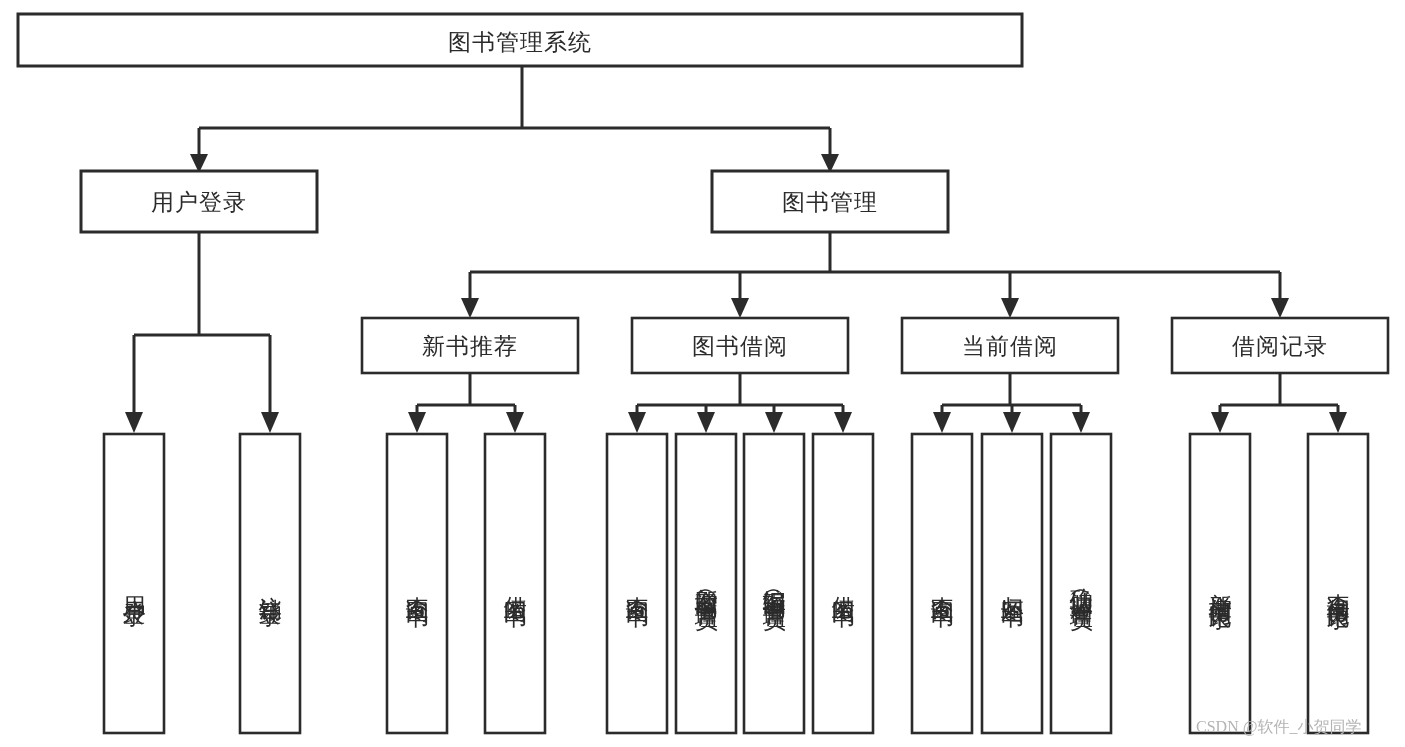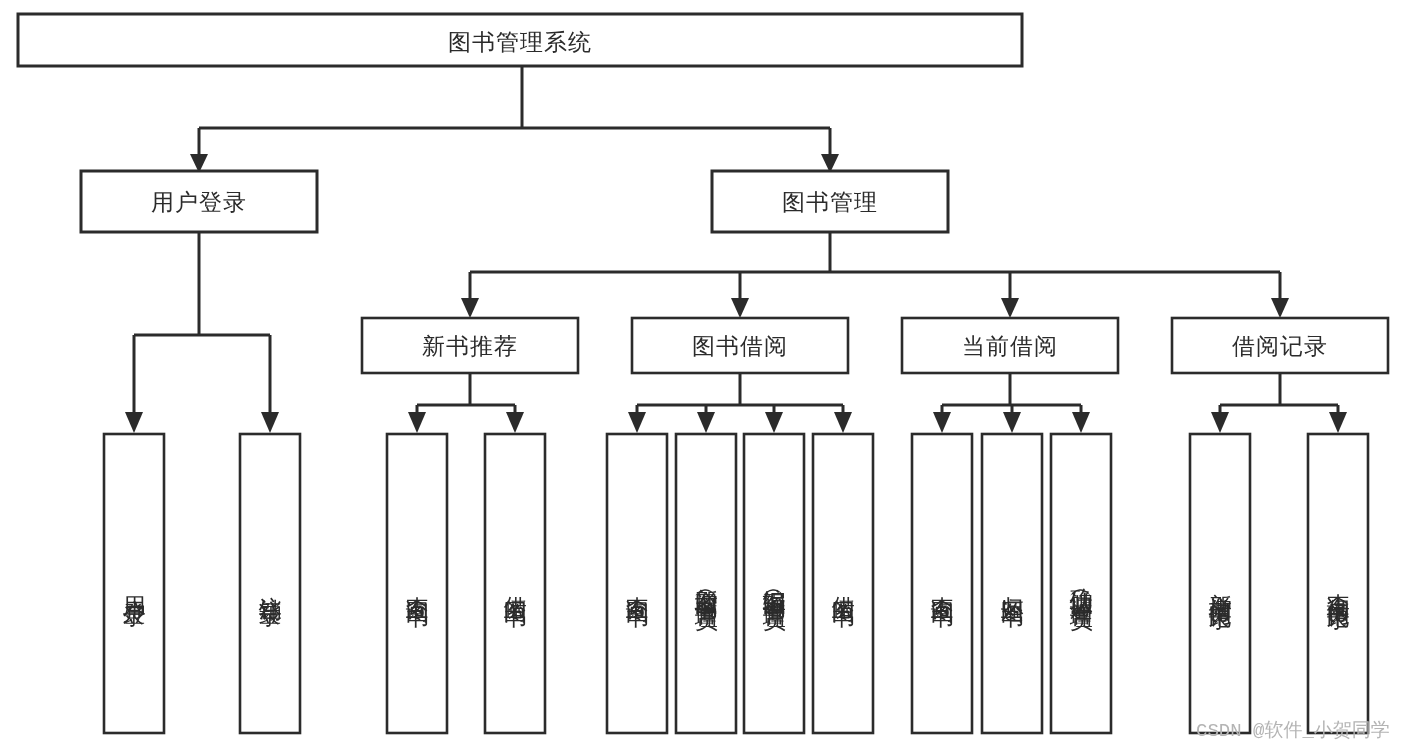--- a/index.html
+++ b/index.html
@@ -33,22 +33,22 @@
     writing-mode:vertical-rl;
     text-orientation:upright;
     font-family:"DejaVu Sans","Liberation Sans",sans-serif;
     font-size:23px;color:#2b2b2b;
     line-height:1.02;
     letter-spacing:3px;
     white-space:nowrap;
   }
   #watermark{
     position:absolute;
-    font-family:Liberation Mono, monospace;
-    font-size:19px;color:#b4b4b4;white-space:nowrap;
+    font-family:Liberation Serif, serif;
+    font-size:16px;color:#b4b4b4;white-space:nowrap;
     user-select:none;
   }
 </style>
 </head>
 <body>
 
 <div id="diagram-root">
 
   <svg id="tree" viewBox="0 0 1405 747">
 

